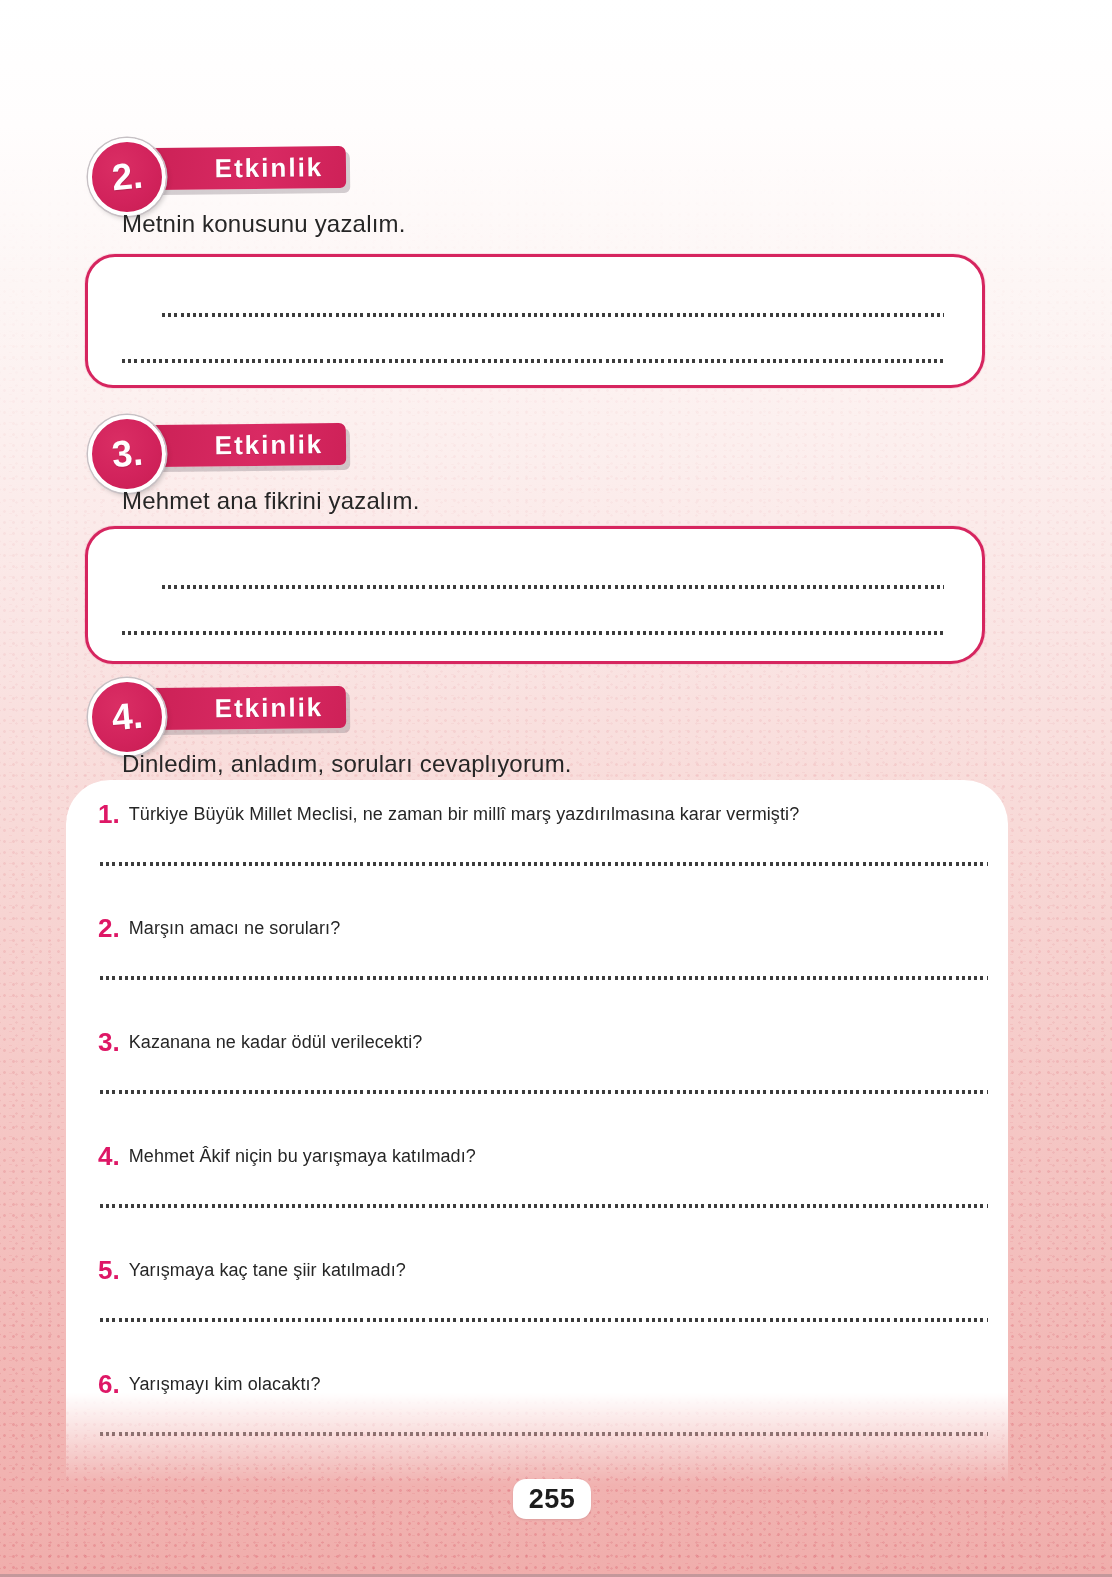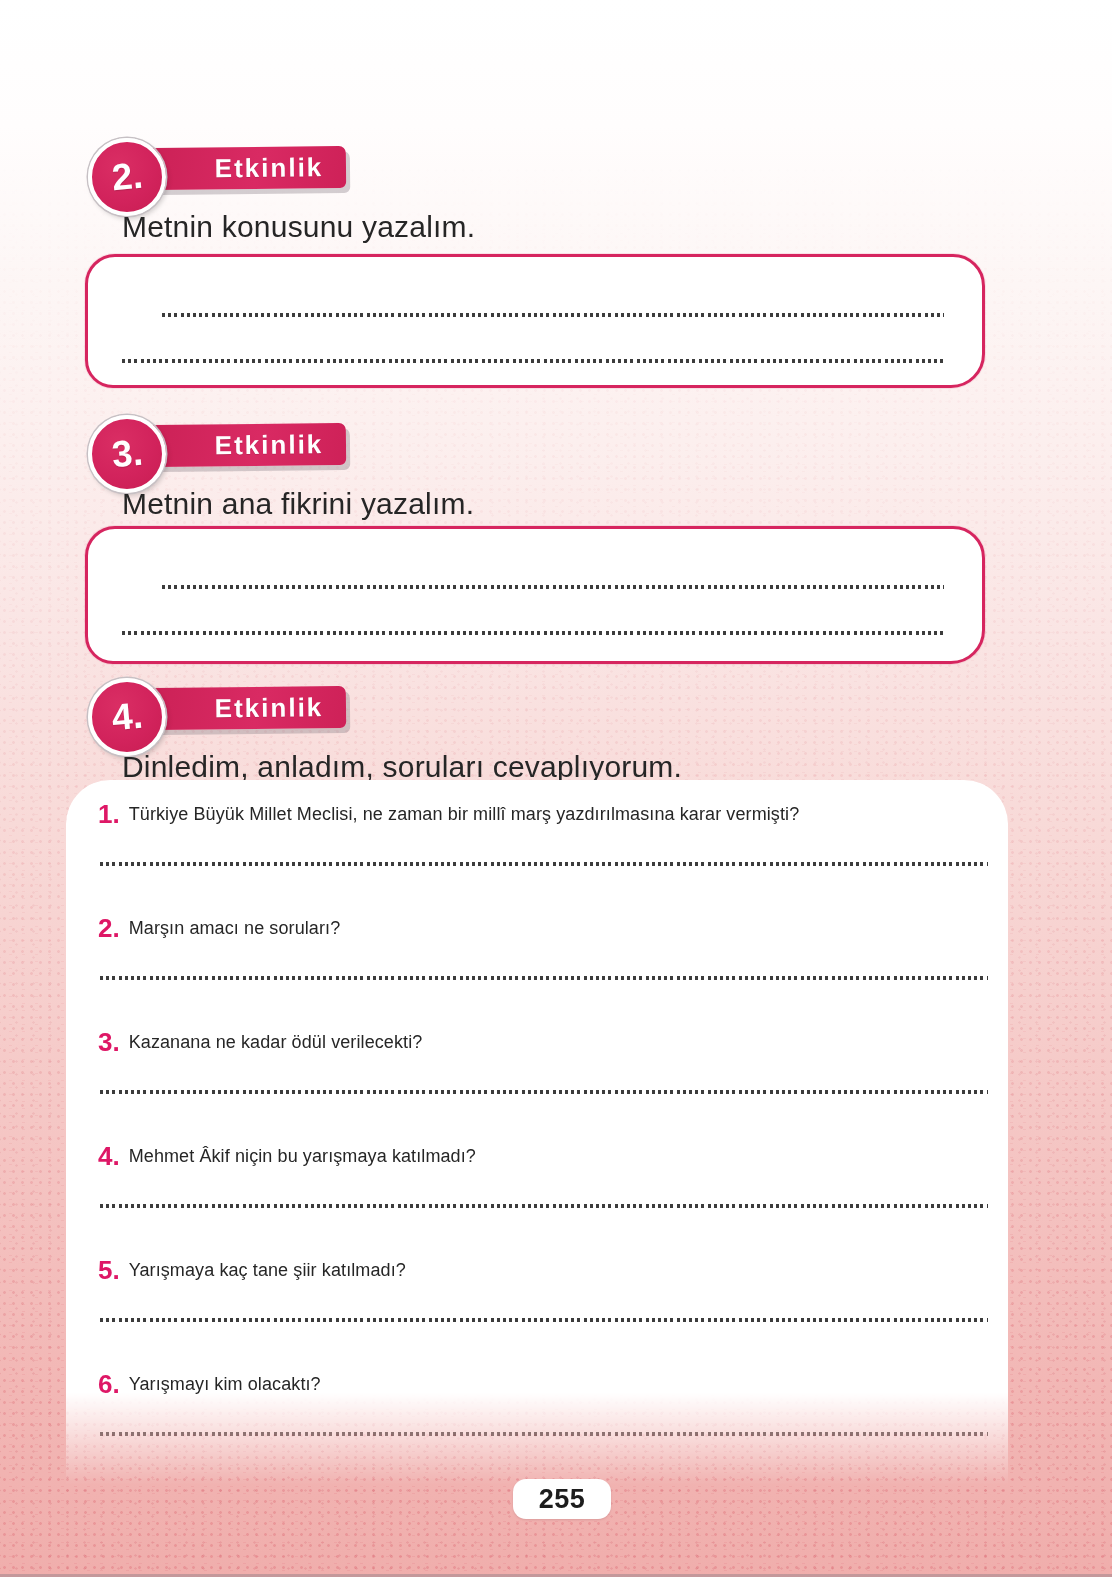--- a/index.html
+++ b/index.html
@@ -59,21 +59,21 @@
     box-shadow:0 0 0 1.5px #c6c0c4, 2px 3px 5px rgba(0,0,0,0.18);
     display:flex; align-items:center; justify-content:center;
   }
   .badge-number {
     color:#ffffff; font-size:37px; font-weight:bold;
     transform:rotate(-5deg); text-shadow:0 1px 1px rgba(0,0,0,0.15);
   }
 
   .prompt {
     position:absolute; left:34px; top:72px;
-    font-size:30px; color:#262626; letter-spacing:.2px;
+    font-size:24px; color:#262626; letter-spacing:.2px;
   }
 
   
   .answer-box {
     position:absolute; left:85px; width:900px;
     background:#ffffff;
     border:3px solid #d6255f;
     border-radius:30px 32px 34px 28px;
     box-shadow:0 0 0 1px rgba(214,37,95,0.10);
   }
@@ -103,21 +103,21 @@
     max-width:884px; color:#262626; font-size:18px; line-height:36px;
     letter-spacing:.1px;
   }
   .qdots {
     height:4px; margin:30px 0 44px 18px;
     background-image:repeating-linear-gradient(90deg,#3c3c3c 0 3px, transparent 3px 6.2px);
   }
 
   
   .page-number-badge {
-    position:absolute; left:513px; top:1479px; width:98px; height:40px;
+    position:absolute; left:513px; top:1479px; width:78px; height:40px;
     background:#ffffff; border-radius:13px;
     box-shadow:0 1px 2px rgba(120,60,70,0.18);
     display:flex; align-items:center; justify-content:center;
   }
   .page-number-badge span { color:#1d1d1d; font-size:27px; font-weight:bold; letter-spacing:.5px; }
 </style>
 </head>
 <body>
 
 <div class="page">
@@ -142,21 +142,21 @@
 
   <div class="activity" style="top:415px">
     <div class="act-header">
       <div class="banner">
         <span class="banner-label">Etkinlik</span>
       </div>
       <div class="badge-circle">
         <span class="badge-number">3.</span>
       </div>
     </div>
-    <div class="prompt">Metnin ana fikrini yazalım.</div>
+    <div class="prompt">Mehmet ana fikrini yazalım.</div>
   </div>
 
   <div class="answer-box" id="box-2">
     <div class="answer-line line-1"></div>
     <div class="answer-line line-2"></div>
   </div>
 
   <div class="activity" style="top:678px">
     <div class="act-header">
       <div class="banner">

